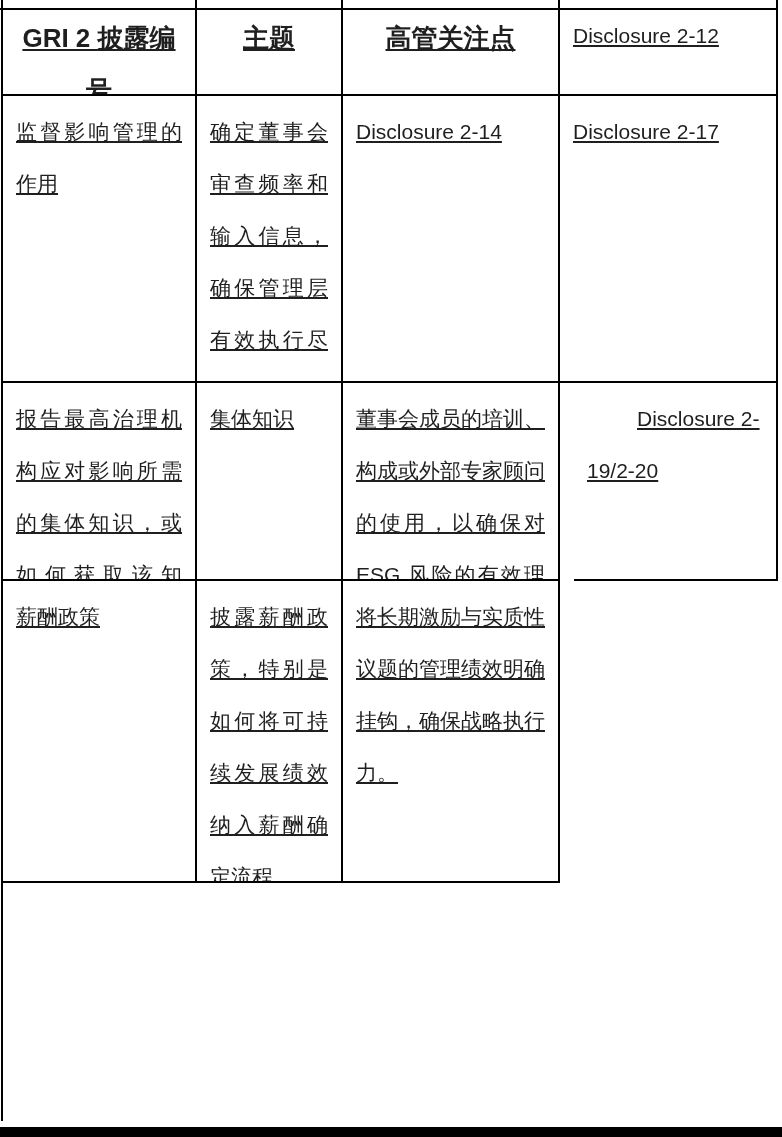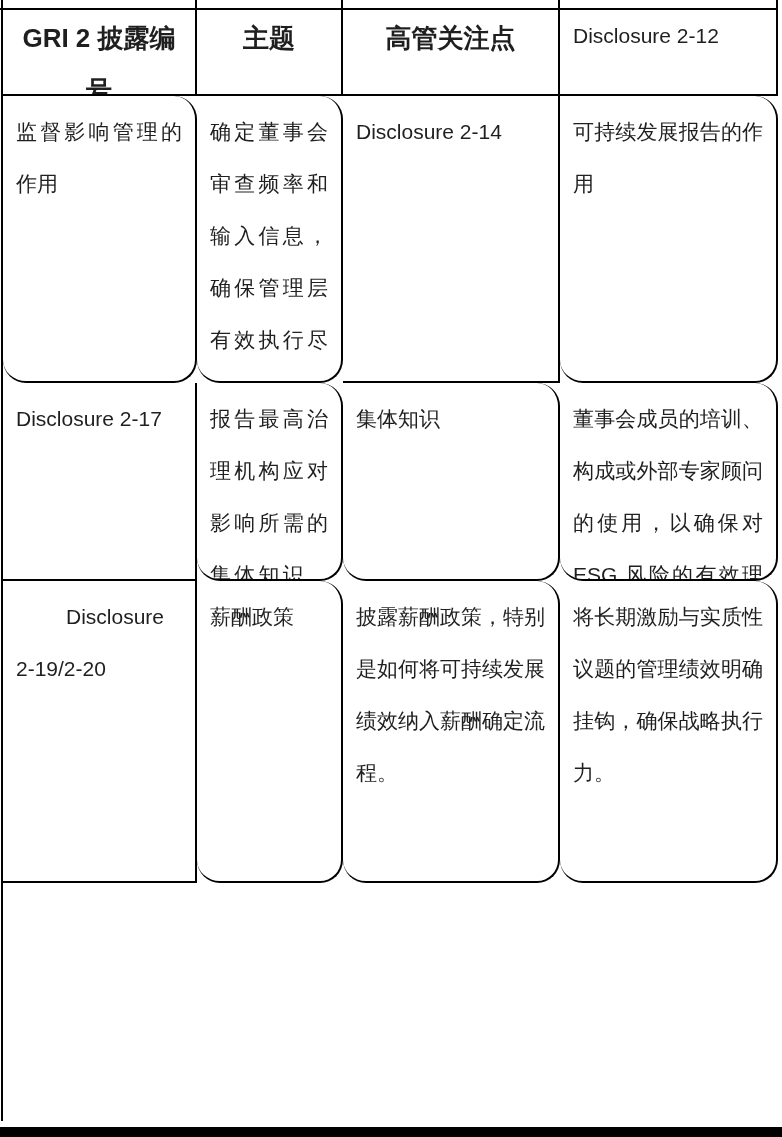--- a/index.html
+++ b/index.html
@@ -22,43 +22,44 @@
     left: 1px;
     top: 0;
     width: 775px;
     height: 1121px;
     display: grid;
     grid-template-columns: 194px 146px 217px 218px;
     grid-template-rows: 96px 287px 198px 302px 238px;
     border-left: 2px solid #000000;
     box-sizing: border-box;
     color: #1f1f1f;
+    text-decoration: underline;
   }
   .cell {
     border-right: 2px solid #000000;
     border-bottom: 2px solid #000000;
     box-sizing: border-box;
     padding: 10px 13px 0 13px;
     font-size: 21px;
     line-height: 52px;
     overflow: hidden;
     background: #ffffff;
   }
   .cell.header {
     font-weight: bold;
     font-size: 26px;
     text-align: center;
     padding-top: 12px;
   }
   .cell.cjk {
     text-align: justify;
-    border-radius: 23px;
   }
   .cell.first-line-indent {
     text-indent: 50px;
+    margin-left: 14px;
   }
   .top-rule {
     position: absolute;
     left: 0;
     top: 8px;
     width: 776px;
     height: 2px;
     background: #000000;
   }
   .bottom-bar {
@@ -79,21 +80,20 @@
 
     <div class="cell header">GRI 2 披露编号</div>
     <div class="cell header">主题</div>
     <div class="cell header">高管关注点</div>
 
     <div class="cell">Disclosure 2-12</div>
     <div class="cell cjk">监督影响管理的作用</div>
     <div class="cell cjk">确定董事会审查频率和输入信息，确保管理层有效执行尽职调查。</div>
 
     <div class="cell">Disclosure 2-14</div>
-    <div class="cell cjk">可持续发展报告的作用</div>
 
     <div class="cell">Disclosure 2-17</div>
     <div class="cell cjk">报告最高治理机构应对影响所需的集体知识，或如何获取该知识。</div>
     <div class="cell cjk">集体知识</div>
     <div class="cell cjk">董事会成员的培训、构成或外部专家顾问的使用，以确保对 ESG 风险的有效理解。</div>
 
     <div class="cell first-line-indent">Disclosure 2-19/2-20</div>
     <div class="cell cjk">薪酬政策</div>
     <div class="cell cjk">披露薪酬政策，特别是如何将可持续发展绩效纳入薪酬确定流程。</div>
     <div class="cell cjk">将长期激励与实质性议题的管理绩效明确挂钩，确保战略执行力。</div>

